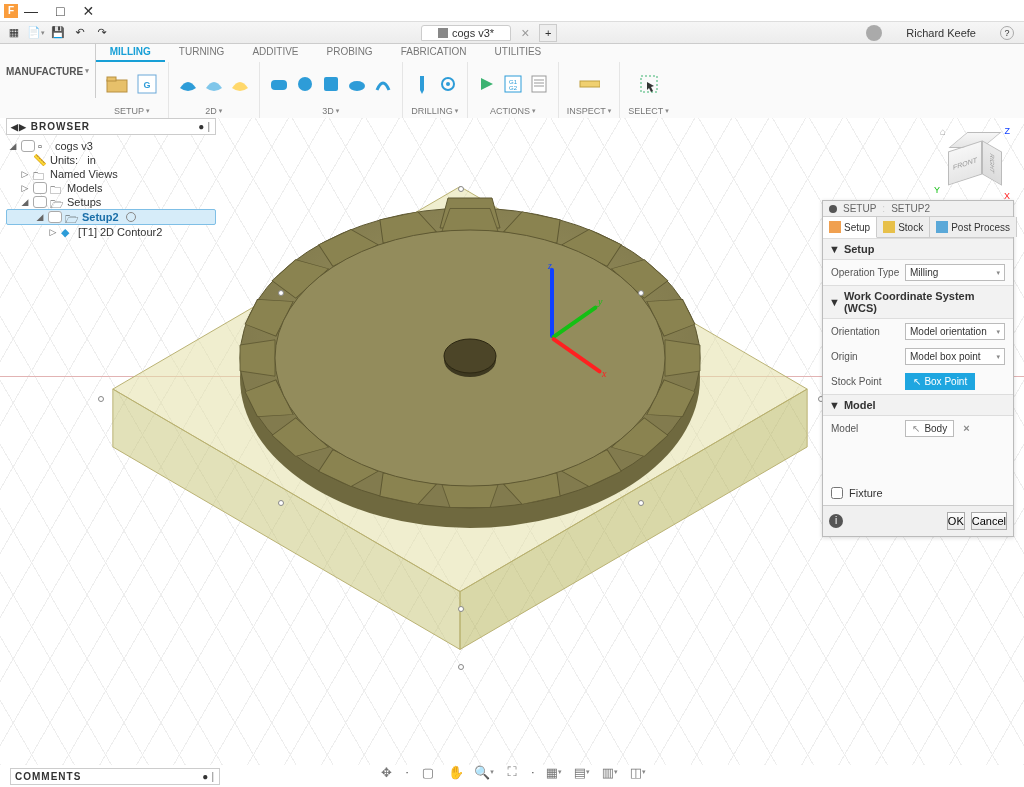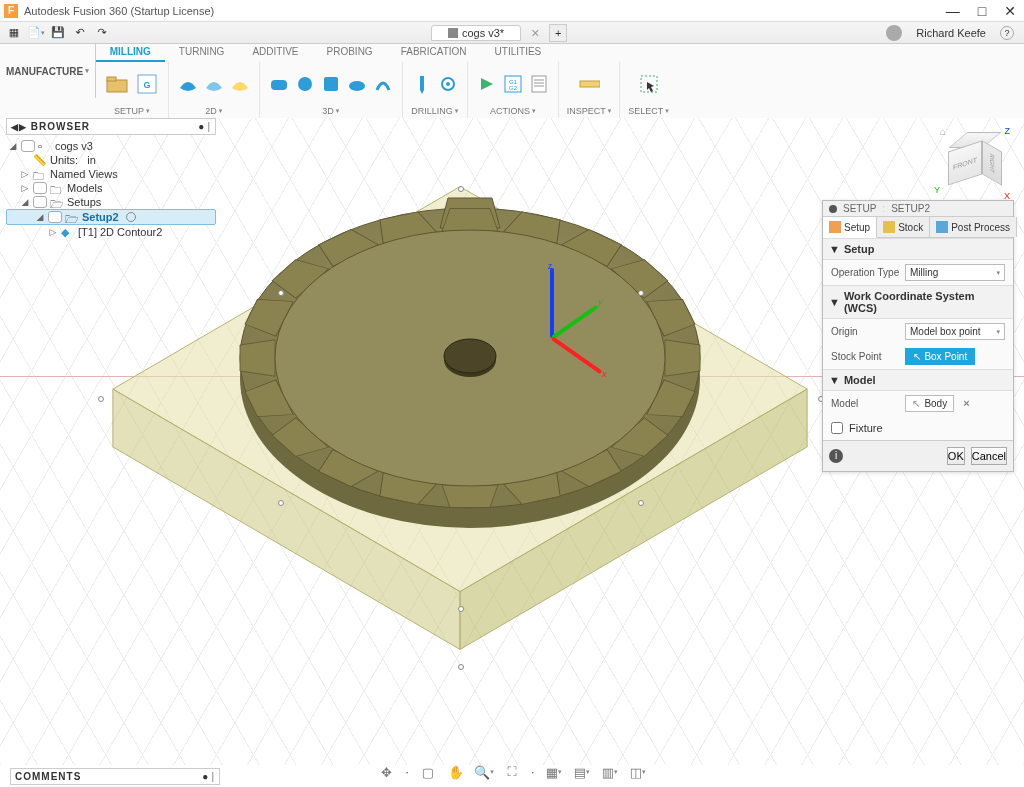--- a/index.html
+++ b/index.html
@@ -11,21 +11,21 @@
 .titlebar .title { flex: 1; font-size: 11px; color: #555; }
 .win-btns { display: flex; gap: 18px; padding-right: 4px; }
 .win-btns span { font-size: 14px; cursor: default; }
 
 
 .qbar { height: 22px; background: linear-gradient(#f6f6f6,#ececec); display: flex; align-items: center; padding: 0 4px; gap: 2px; border-bottom: 1px solid #ccc; }
 .qbar .qbtn { width: 20px; height: 18px; display:flex; align-items:center; justify-content:center; border-radius:2px; }
 .qbar .spacer { flex: 1; display:flex; align-items:center; justify-content:center; gap:4px;}
 .doc-tab { background:#fff; border:1px solid #ccc; padding:1px 16px; border-radius:3px 3px 0 0; font-size:11px; display:flex; align-items:center; gap:4px;}
 .doc-tab .doc-ico{width:10px;height:10px;background:#888;}
-.qbar .user-area{display:flex;align-items:center;gap:14px;padding-right:6px;}
+.qbar .user-area{display:flex;align-items:center;gap:24px;padding-right:6px;}
 .close-x{color:#999;font-size:14px;padding:0 6px;}
 .plus-tab{width:18px;height:18px;border:1px solid #ccc;display:flex;align-items:center;justify-content:center;background:#eee;}
 .avatar{width:16px;height:16px;border-radius:50%;background:#aaa;}
 
 
 .ribwrap{display:flex;align-items:flex-start;border-bottom:1px solid #ccc;background:#fafafa;}
 .ws-btn{height:54px;min-width:90px;display:flex;align-items:center;justify-content:center;border-right:1px solid #ccc;font-size:10px;font-weight:bold;color:#555;padding:0 6px;gap:2px;}
 .ribcol{display:flex;flex-direction:column;flex:1;}
 .ribtabs{display:flex;height:18px;font-size:10px;}
 .ribtabs .tab{padding:2px 14px;color:#777;cursor:default;}
@@ -84,21 +84,21 @@
 .ptabs .pt.active{background:#fff;border-bottom:1px solid #fff;margin-bottom:-1px;}
 .ptabs .pt .pti{width:12px;height:12px;}
 .sect-hdr{display:flex;align-items:center;gap:4px;padding:4px 6px;font-weight:bold;font-size:11px;background:#f2f2f2;border-top:1px solid #ddd;border-bottom:1px solid #ddd;}
 .field{display:flex;align-items:center;padding:4px 8px;gap:4px;}
 .field .flab{flex:0 0 70px;font-size:10px;color:#555;}
 .field .fval{flex:1;}
 .select{border:1px solid #bbb;background:#fff;padding:2px 4px;font-size:10px;display:flex;align-items:center;justify-content:space-between;}
 .bpbtn{background:#1ea6e0;color:#fff;border:none;padding:3px 8px;font-size:10px;display:flex;align-items:center;gap:3px;}
 .body-chip{border:1px solid #bbb;background:#fff;padding:2px 6px;font-size:10px;display:inline-flex;align-items:center;gap:4px;}
 .chip-x{color:#888;font-weight:bold;margin-left:6px;}
-.chk{display:flex;align-items:center;gap:6px;padding:6px 8px;}
+.chk{display:flex;align-items:center;gap:6px;padding:6px 8px;margin-top:40px;}
 .chk input{width:12px;height:12px;}
 .panel-ftr{display:flex;justify-content:flex-end;align-items:center;gap:6px;padding:6px;border-top:1px solid #ccc;background:#f0f0f0;}
 .panel-ftr button{border:1px solid #aaa;background:linear-gradient(#fdfdfd,#e9e9e9);padding:2px 0;font-size:11px;}
 .panel-ftr .info{margin-right:auto;width:14px;height:14px;border-radius:50%;background:#555;color:#fff;font-size:10px;text-align:center;line-height:14px;}
 
 
 .cube-wrap{position:absolute;right:14px;top:8px;width:70px;height:75px;font-size:8px;color:#888;}
 .cube{position:absolute;left:8px;top:8px;width:46px;height:46px;}
 .cube .face{position:absolute;border:1px solid #bbb;background:linear-gradient(#f6f6f6,#e6e6e6);display:flex;align-items:center;justify-content:center;font-size:7px;color:#999;}
 .cube .front{width:34px;height:34px;left:0;top:12px;transform:skewY(-18deg);}
@@ -114,21 +114,20 @@
 .viewbar .vb{width:18px;height:18px;display:flex;align-items:center;justify-content:center;color:#777;font-size:13px;}
 
 
 .bluei{fill:#2d9cd8;}
 </style>
 </head>
 <body>
 
 <div class="titlebar">
   <div class="app-icon">F</div>
-  <div class="title">Autodesk Fusion 360 (Startup License)</div>
   <div class="win-btns">
     <span>—</span>
     <span>□</span>
     <span>✕</span>
   </div>
 </div>
 
 <div class="qbar">
   <div class="qbtn">▦</div>
   <div class="qbtn">📄<span class="caret">▾</span></div>
@@ -540,20 +539,27 @@
       <div class="fval select">
           <span>Milling</span>
           <span class="caret">▾</span>
         </div>
     </div>
 
     <div class="sect-hdr">
         <span>▼</span>
         <span>Work Coordinate System (WCS)</span>
       </div>
+    <div class="field">
+      <div class="flab">Orientation</div>
+      <div class="fval select">
+          <span>Model orientation</span>
+          <span class="caret">▾</span>
+        </div>
+    </div>
     <div class="field">
       <div class="flab">Origin</div>
       <div class="fval select">
           <span>Model box point</span>
           <span class="caret">▾</span>
         </div>
     </div>
     <div class="field">
       <div class="flab">Stock Point</div>
       <div class="fval">

